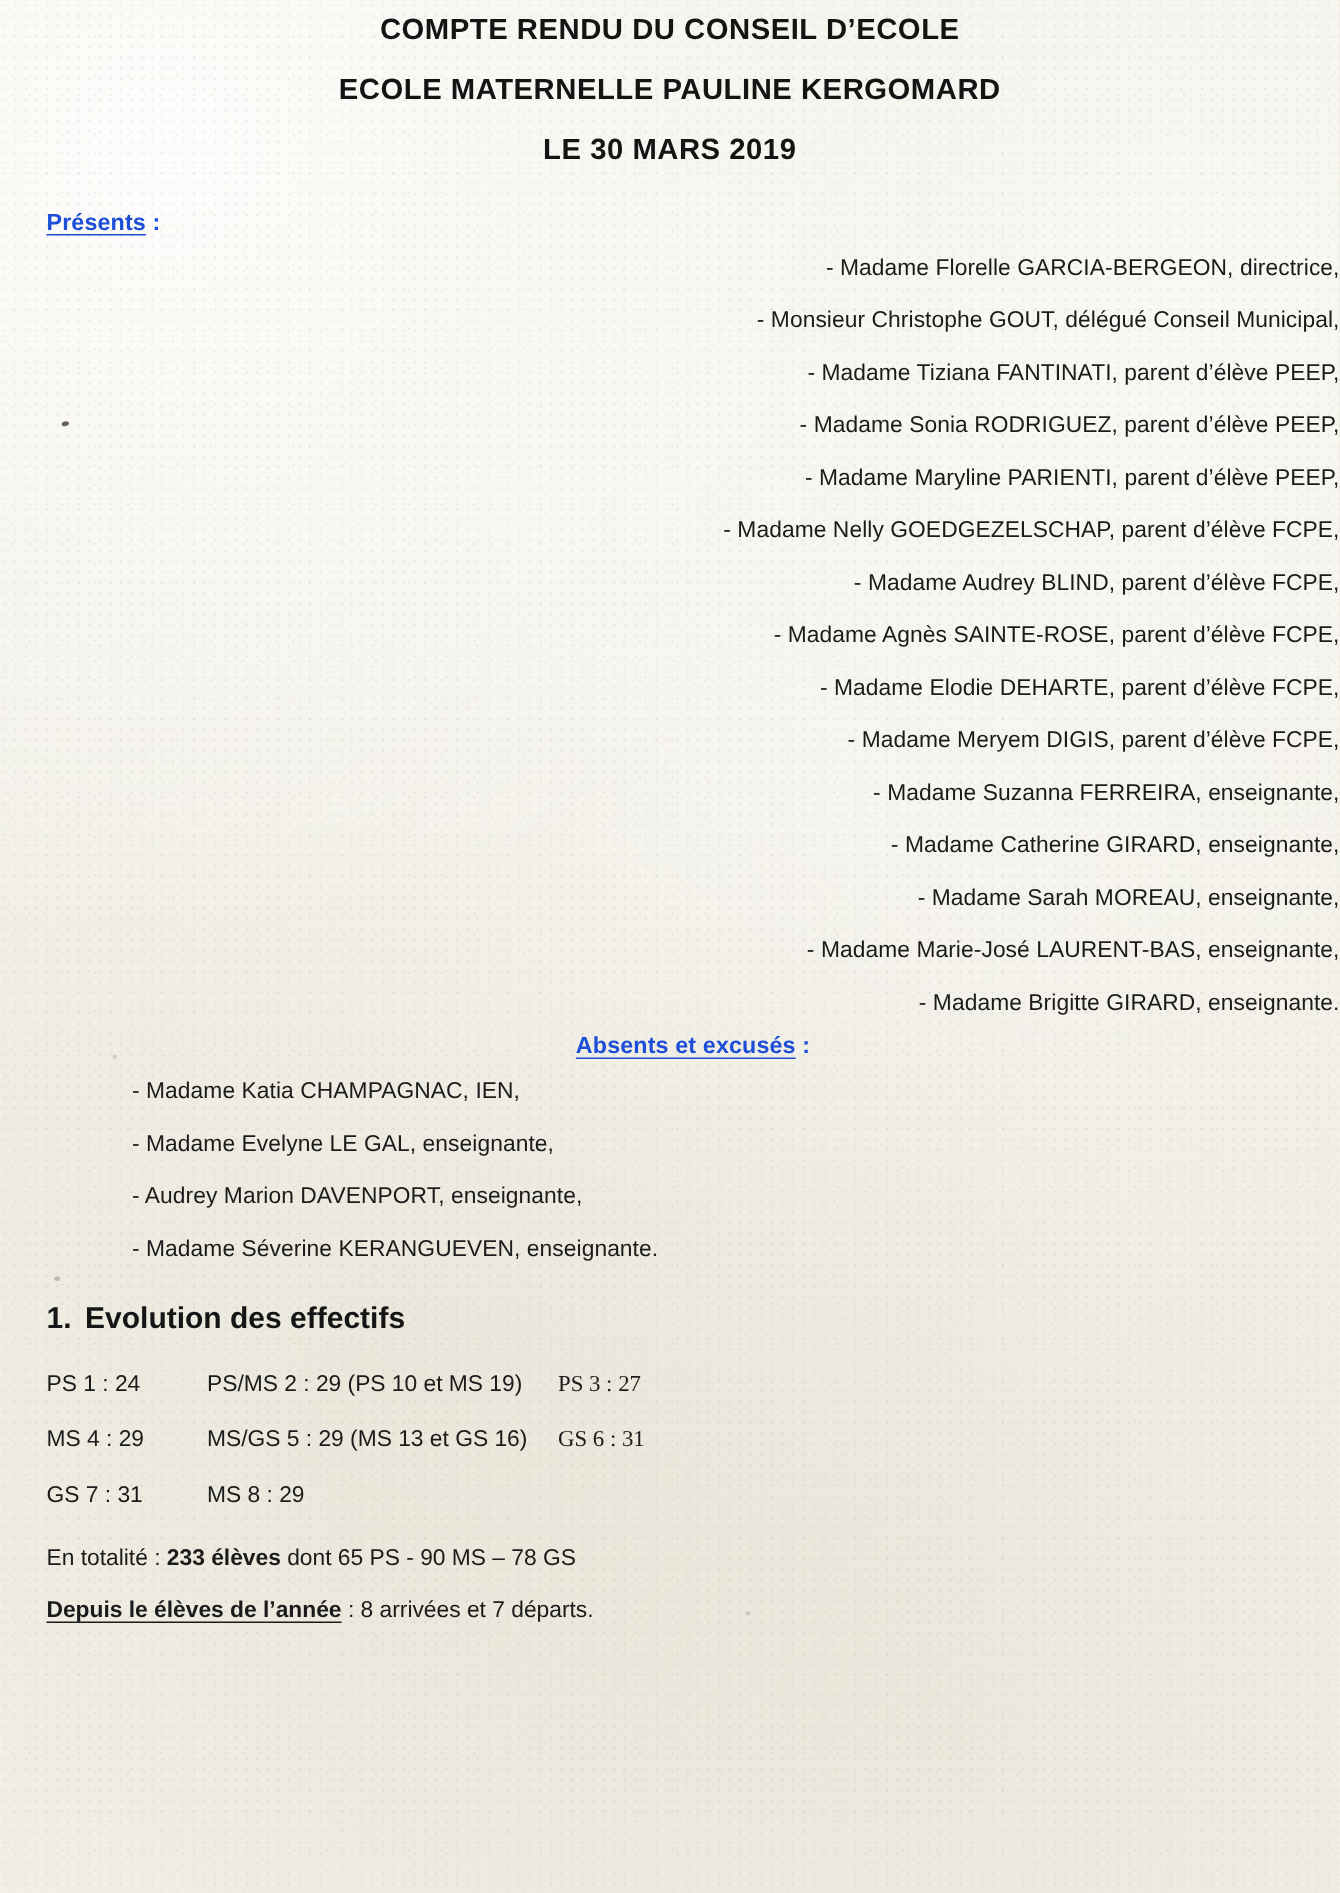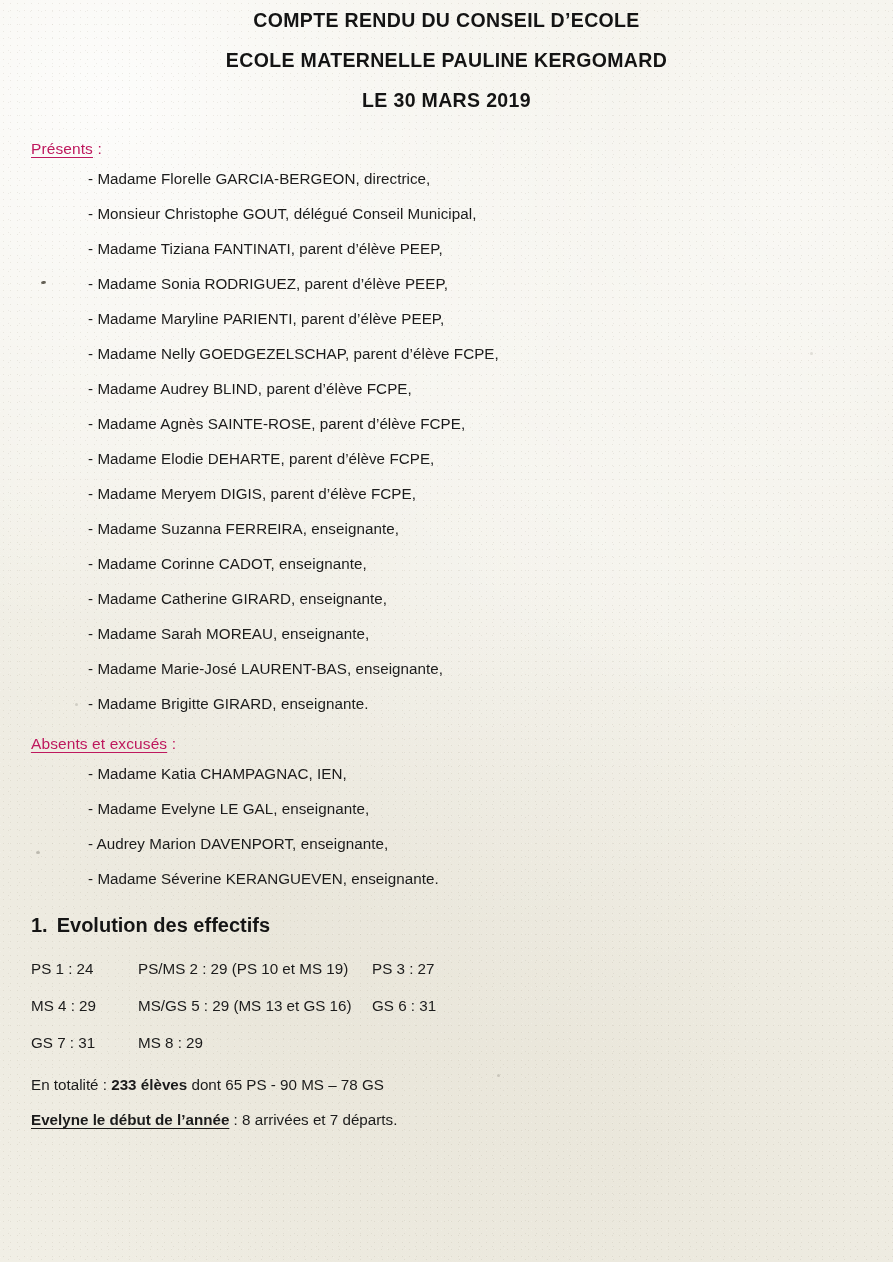--- a/index.html
+++ b/index.html
@@ -61,47 +61,47 @@
     letter-spacing: 0.35px;
     line-height: 40px;
     color: #141414;
     white-space: nowrap;
   }
 
   
   .section-head {
     margin-left: 31px;
     font-size: 15.5px;
-    font-weight: normal;
-    color: #be185d;
+    font-weight: bold;
+    color: #1d4ed8;
     letter-spacing: 0.1px;
   }
   .section-head .u {
     text-decoration: underline;
     text-underline-offset: 2.5px;
     text-decoration-thickness: 1.3px;
   }
   #presents-heading { margin-top: 20px; }
-  #absents-heading  { margin-top: 14px; }
+  #absents-heading  { margin-top: 3px; text-align: center; }
 
   .people-list {
     list-style: none;
     margin: 0;
     padding: 0;
   }
   .person {
     margin-left: 88px;
     height: 35px;
     line-height: 35px;
     font-size: 15.2px;
     color: #1b1b1b;
     letter-spacing: 0.05px;
     white-space: nowrap;
   }
-  #presents-list { margin-top: 3px; }
+  #presents-list { margin-top: 3px; text-align: right; }
   #absents-list  { margin-top: 3px; }
 
   
   .num-section {
     margin-left: 31px;
     margin-top: 18px;
     font-size: 20px;
     font-weight: bold;
     color: #151515;
   }
@@ -115,21 +115,21 @@
     color: #1b1b1b;
   }
   .eff-row {
     height: 37px;
     line-height: 37px;
     position: relative;
     white-space: nowrap;
   }
   .eff-c1 { display: inline-block; width: 107px; }
   .eff-c2 { display: inline-block; width: 234px; }
-  .eff-c3 { display: inline-block; }
+  .eff-c3 { display: inline-block; font-family: Liberation Serif, serif; }
 
   .total-line {
     margin-left: 31px;
     margin-top: 6px;
     height: 36px;
     line-height: 36px;
     font-size: 15.2px;
     color: #1b1b1b;
     white-space: nowrap;
   }
@@ -185,21 +185,20 @@
     <li class="person">- Monsieur Christophe GOUT, délégué Conseil Municipal,</li>
     <li class="person">- Madame Tiziana FANTINATI, parent d’élève PEEP,</li>
     <li class="person">- Madame Sonia RODRIGUEZ, parent d’élève PEEP,</li>
     <li class="person">- Madame Maryline PARIENTI, parent d’élève PEEP,</li>
     <li class="person">- Madame Nelly GOEDGEZELSCHAP, parent d’élève FCPE,</li>
     <li class="person">- Madame Audrey BLIND, parent d’élève FCPE,</li>
     <li class="person">- Madame Agnès SAINTE-ROSE, parent d’élève FCPE,</li>
     <li class="person">- Madame Elodie DEHARTE, parent d’élève FCPE,</li>
     <li class="person">- Madame Meryem DIGIS, parent d’élève FCPE,</li>
     <li class="person">- Madame Suzanna FERREIRA, enseignante,</li>
-    <li class="person">- Madame Corinne CADOT, enseignante,</li>
     <li class="person">- Madame Catherine GIRARD, enseignante,</li>
     <li class="person">- Madame Sarah MOREAU, enseignante,</li>
     <li class="person">- Madame Marie-José LAURENT-BAS, enseignante,</li>
     <li class="person">- Madame Brigitte GIRARD, enseignante.</li>
   </ul>
 
   <div class="section-head" id="absents-heading"><span class="u">Absents et excusés</span><span> :</span></div>
 
   <ul class="people-list" id="absents-list">
     <li class="person">- Madame Katia CHAMPAGNAC, IEN,</li>
@@ -217,21 +216,21 @@
     <div class="eff-row">
       <span class="eff-c1">MS 4 : 29</span><span class="eff-c2">MS/GS 5 : 29 (MS 13 et GS 16)</span><span class="eff-c3">GS 6 : 31</span>
     </div>
     <div class="eff-row">
       <span class="eff-c1">GS 7 : 31</span><span class="eff-c2">MS 8 : 29</span><span class="eff-c3"></span>
     </div>
   </div>
 
   <div class="total-line"><span>En totalité : </span><b>233 élèves</b><span> dont 65 PS - 90 MS – 78 GS</span></div>
 
-  <div class="since-line"><span class="bu">Evelyne le début de l’année</span><span> : 8 arrivées et 7 départs.</span></div>
+  <div class="since-line"><span class="bu">Depuis le élèves de l’année</span><span> : 8 arrivées et 7 départs.</span></div>
 
 </div>
 
 <div class="speck s1"></div>
 <div class="speck s2"></div>
 <div class="speck s3"></div>
 <div class="speck s4"></div>
 <div class="speck s5"></div>
 
 </body></html>

